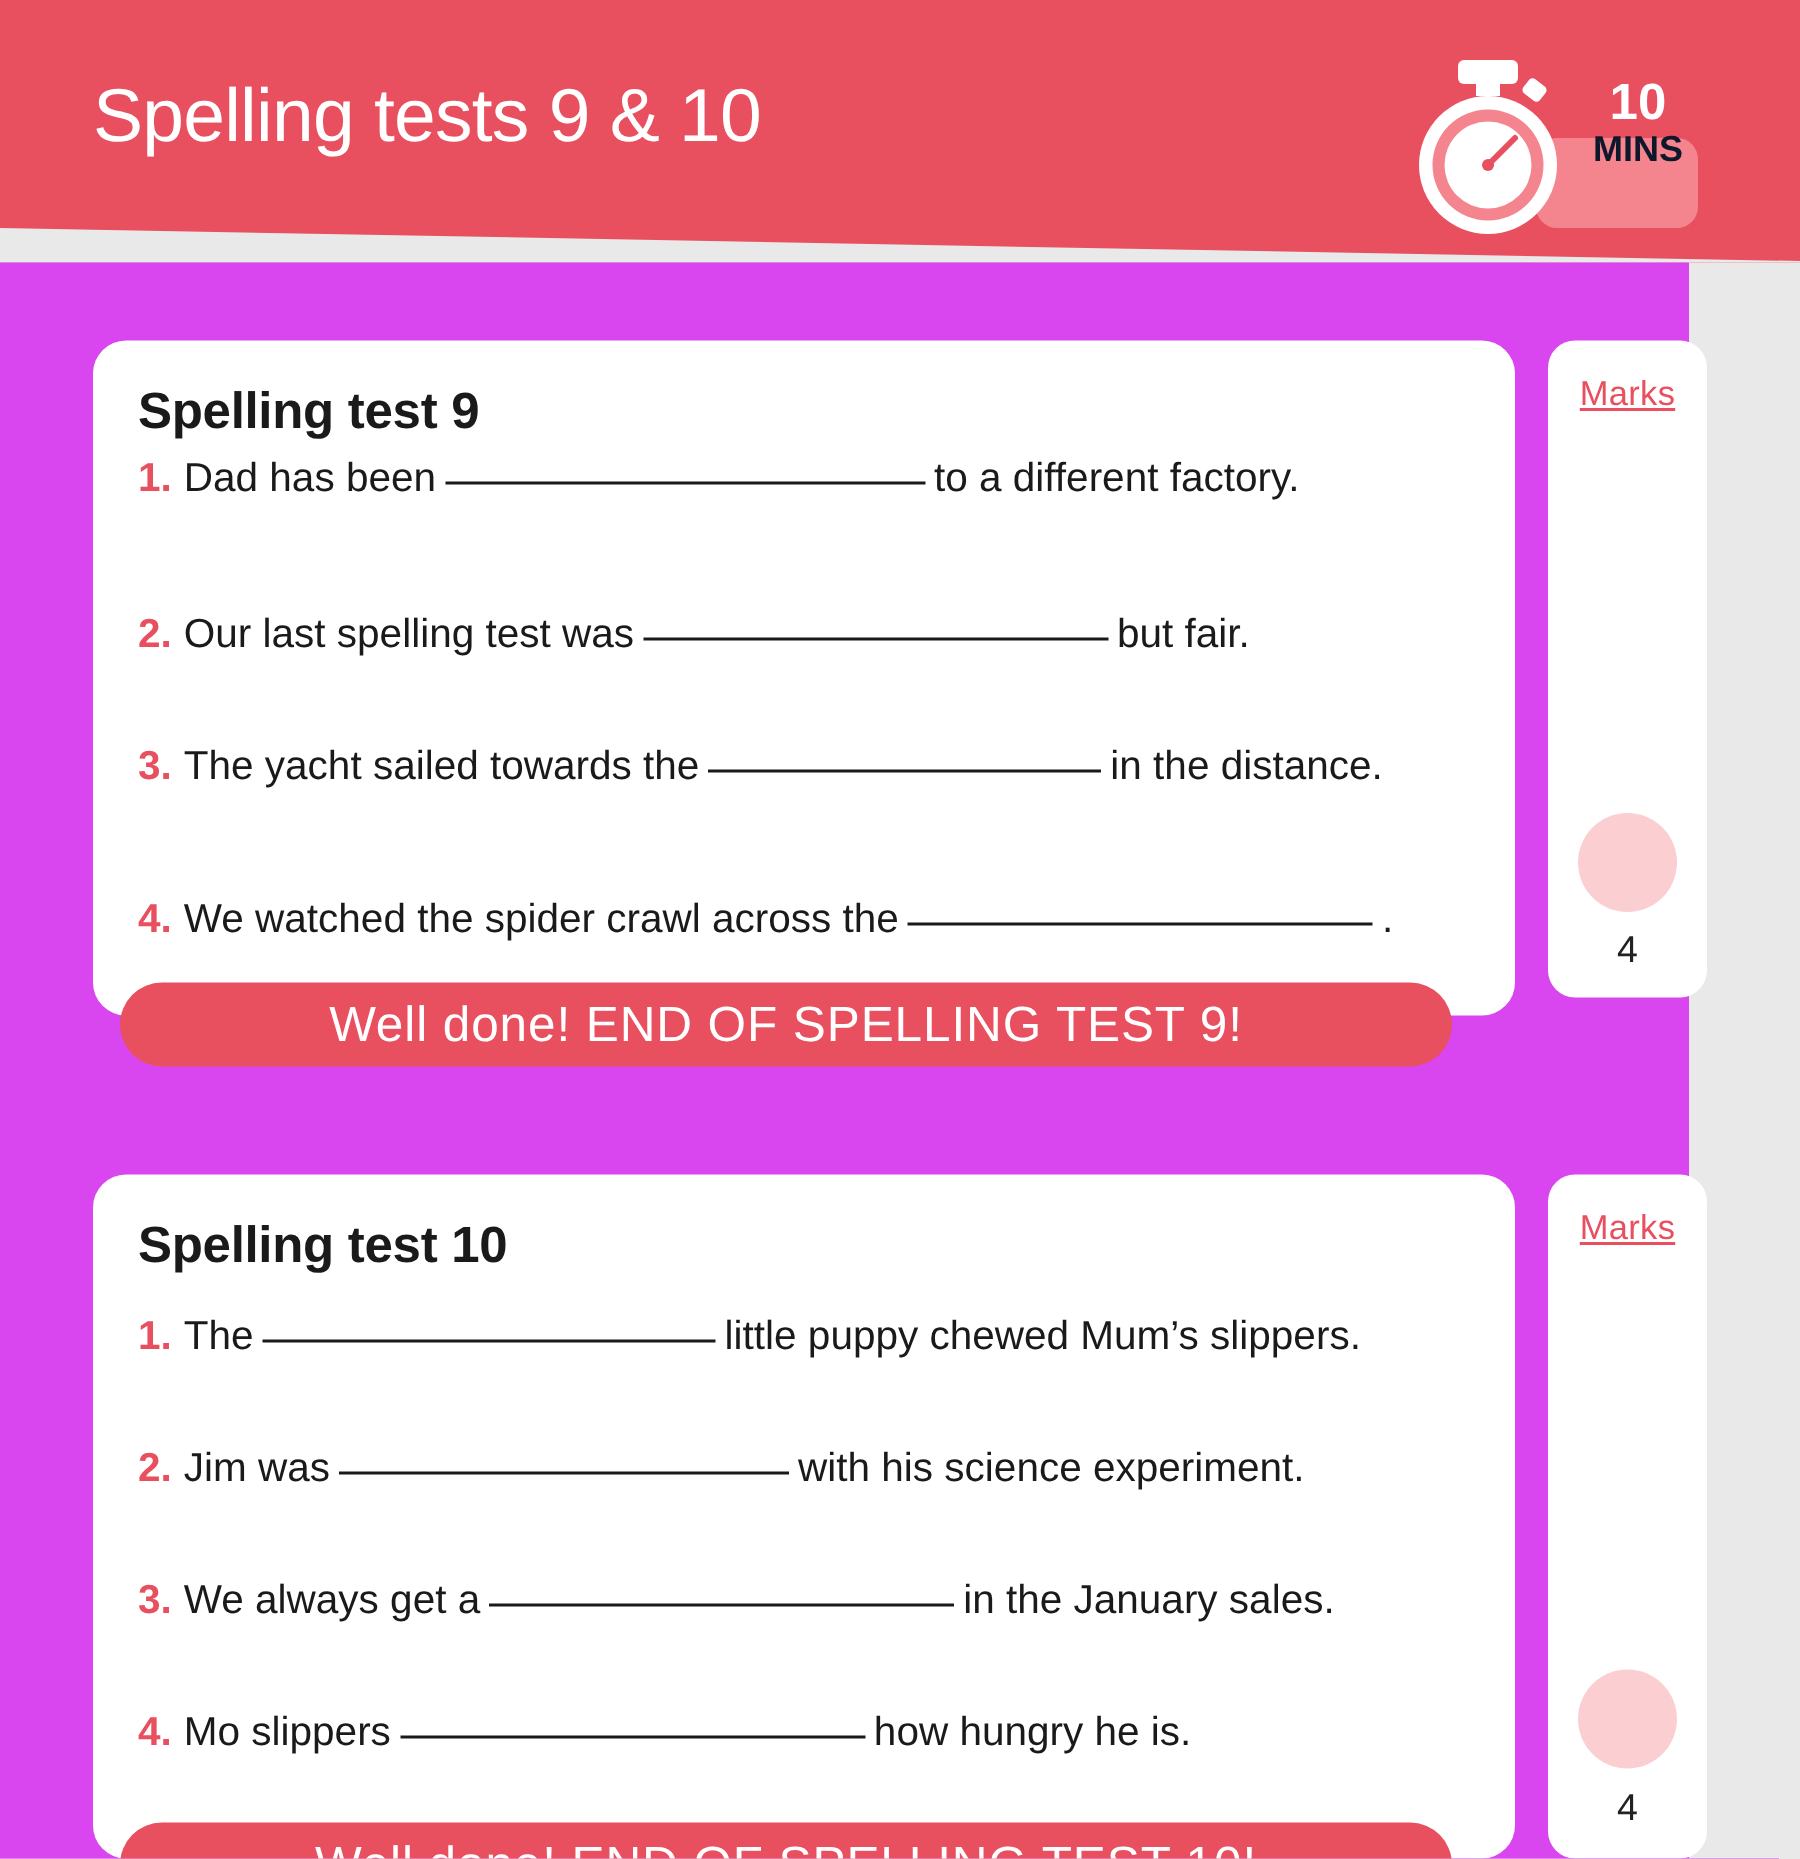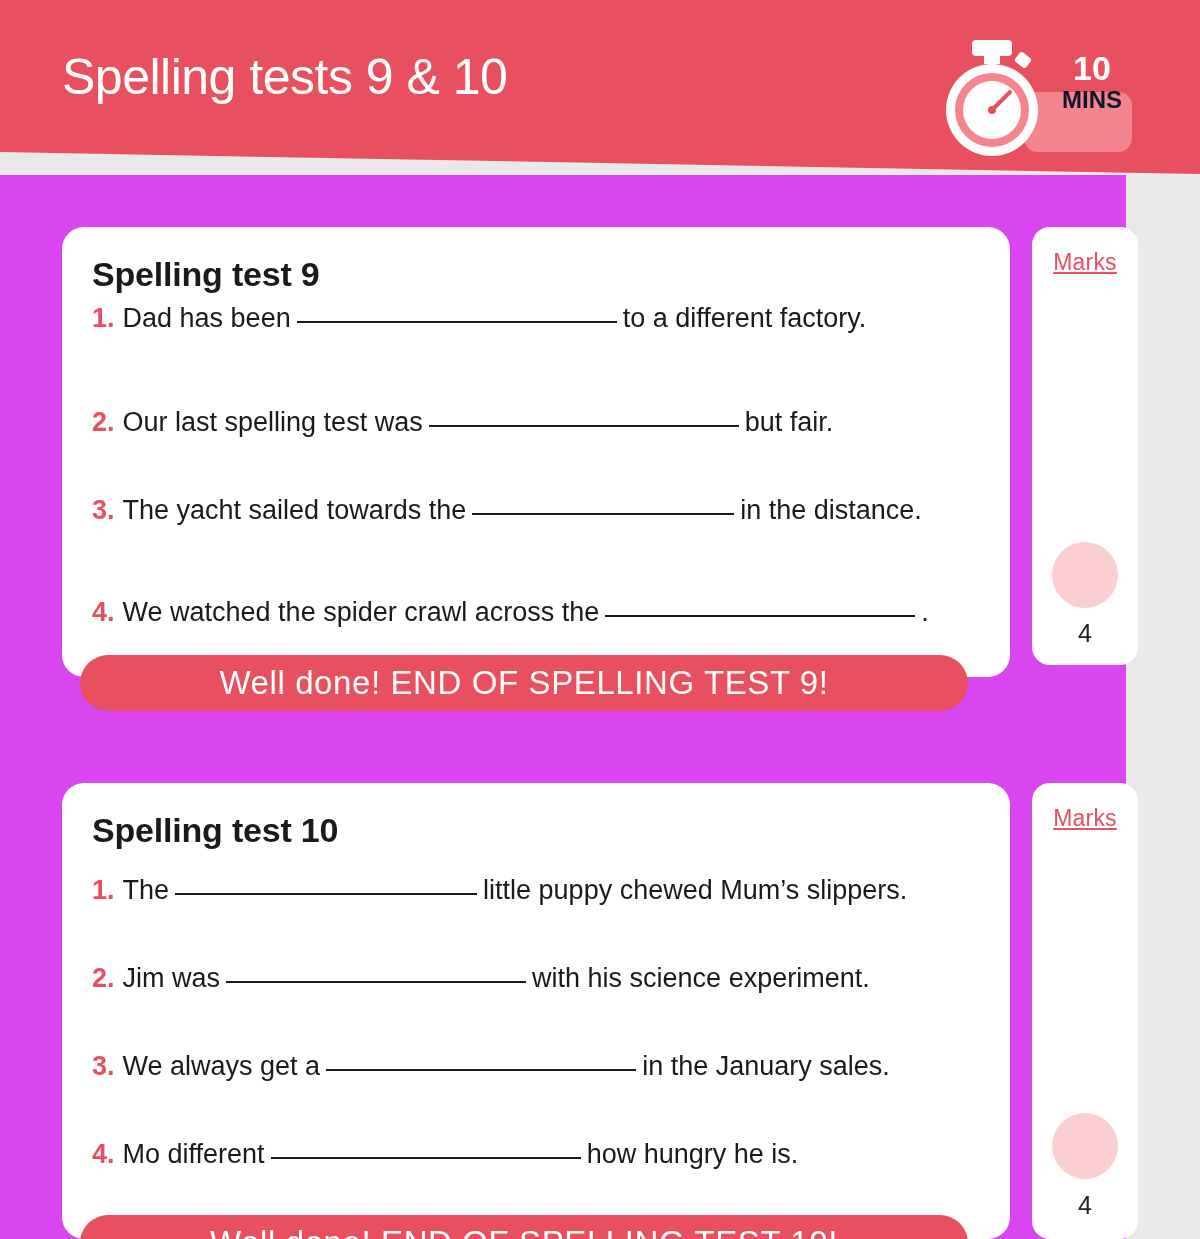--- a/index.html
+++ b/index.html
@@ -222,21 +222,21 @@
 
     <div class="q-row" style="top:180px;">
       <span class="q-num">2.</span><span>Jim was</span><span class="blank" style="width:300px;"></span><span>with his science experiment.</span>
     </div>
 
     <div class="q-row" style="top:268px;">
       <span class="q-num">3.</span><span>We always get a</span><span class="blank" style="width:310px;"></span><span>in the January sales.</span>
     </div>
 
     <div class="q-row" style="top:356px;">
-      <span class="q-num">4.</span><span>Mo different</span><span class="blank" style="width:310px;"></span><span>how hungry he is.</span>
+      <span class="q-num">4.</span><span>Mo slippers</span><span class="blank" style="width:310px;"></span><span>how hungry he is.</span>
     </div>
 
     <div class="done-banner" style="top:432px;">Well done! END OF SPELLING TEST 10!</div>
   </div>
 
   <div class="marks-col two">
     <div class="marks-label">Marks</div>
     <div class="marks-circle two"></div>
     <div class="marks-total two">4</div>
   </div>

